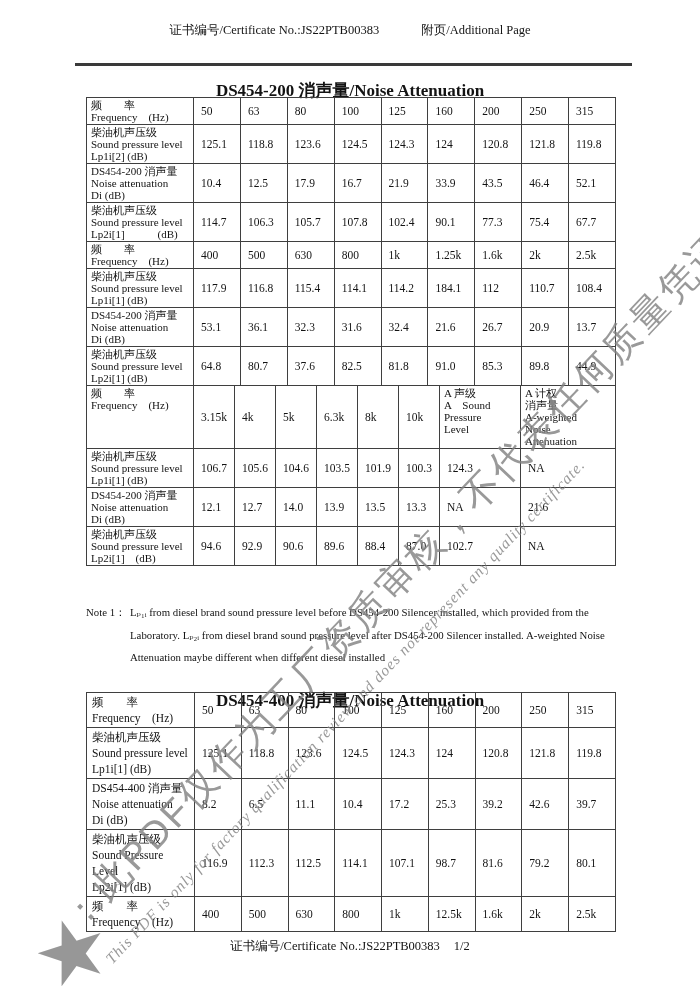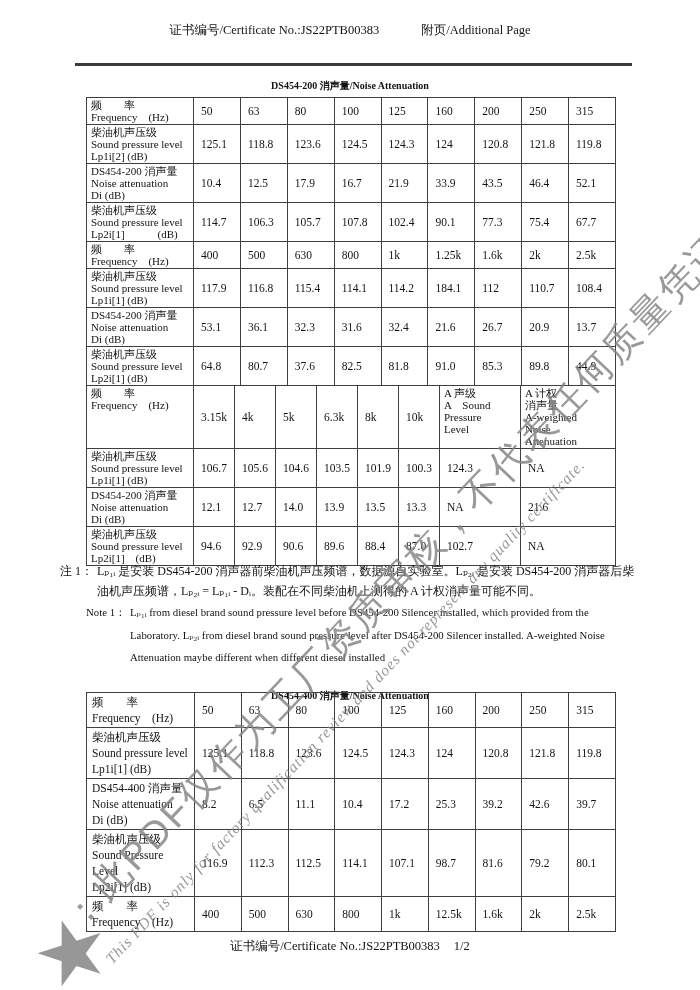--- a/index.html
+++ b/index.html
@@ -4,21 +4,21 @@
 <style>
   html,body{margin:0;padding:0;}
   body{
     width:700px;height:990px;background:#ffffff;position:relative;overflow:hidden;
     font-family:"Liberation Serif","DejaVu Serif",serif;color:#131313;
   }
   .page{position:absolute;inset:0;padding-left:33px;}
   .header{position:absolute;top:22px;left:0;width:100%;text-align:center;font-size:12.5px;}
   .header .gap{display:inline-block;width:42px;}
   .rule{position:absolute;top:63px;left:75px;width:557px;height:2.5px;background:#3a3a3a;}
-  .tbl-title{position:absolute;left:0;width:100%;text-align:center;font-weight:bold;font-size:10px;}
+  .tbl-title{position:absolute;left:0;width:100%;text-align:center;font-weight:bold;font-size:17px;}
   #title1{top:79px;}
   #title2{top:689px;}
   .mount{position:absolute;left:86px;}
   #table1-mount{top:97px;}
   #table2-mount{top:692px;}
   table.band{border-collapse:collapse;table-layout:fixed;width:530px;
     font-size:11px;line-height:12px;border-radius:31px;}
   table.band + table.band{margin-top:-1px;}
   .band td{border:1px solid #3f3f3f;vertical-align:middle;overflow:hidden;}
   .band td.lbl{vertical-align:top;padding:1px 2px 1px 4px;}
@@ -466,24 +466,20 @@
               <div>102.7</div>
             </td>
             <td class="val">
               <div>NA</div>
             </td>
           </tr>
         </tbody>
       </table>
     </div>
 
-  <div class="note" id="note-cn">
-    <span class="nlabel">注 1：</span>
-    <span class="nbody">Lₚ₁ᵢ 是安装 DS454-200 消声器前柴油机声压频谱，数据源自实验室。Lₚ₂ᵢ 是安装 DS454-200 消声器后柴油机声压频谱，Lₚ₂ᵢ = Lₚ₁ᵢ - Dᵢ。装配在不同柴油机上测得的 A 计权消声量可能不同。</span>
-  </div>
 
   <div class="note" id="note-en">
     <span class="nlabel">Note 1：</span>
     <span class="nbody">Lₚ₁ᵢ from diesel brand sound pressure level before DS454-200 Silencer installed, which provided from the Laboratory. Lₚ₂ᵢ from diesel brand sound pressure level after DS454-200 Silencer installed. A-weighted Noise Attenuation maybe different when different diesel installed</span>
   </div>
 
   <div class="tbl-title" id="title2">DS454-400 消声量/Noise Attenuation</div>
   <div class="mount" id="table2-mount">
       <table class="band band-std t2">
         <tbody>

